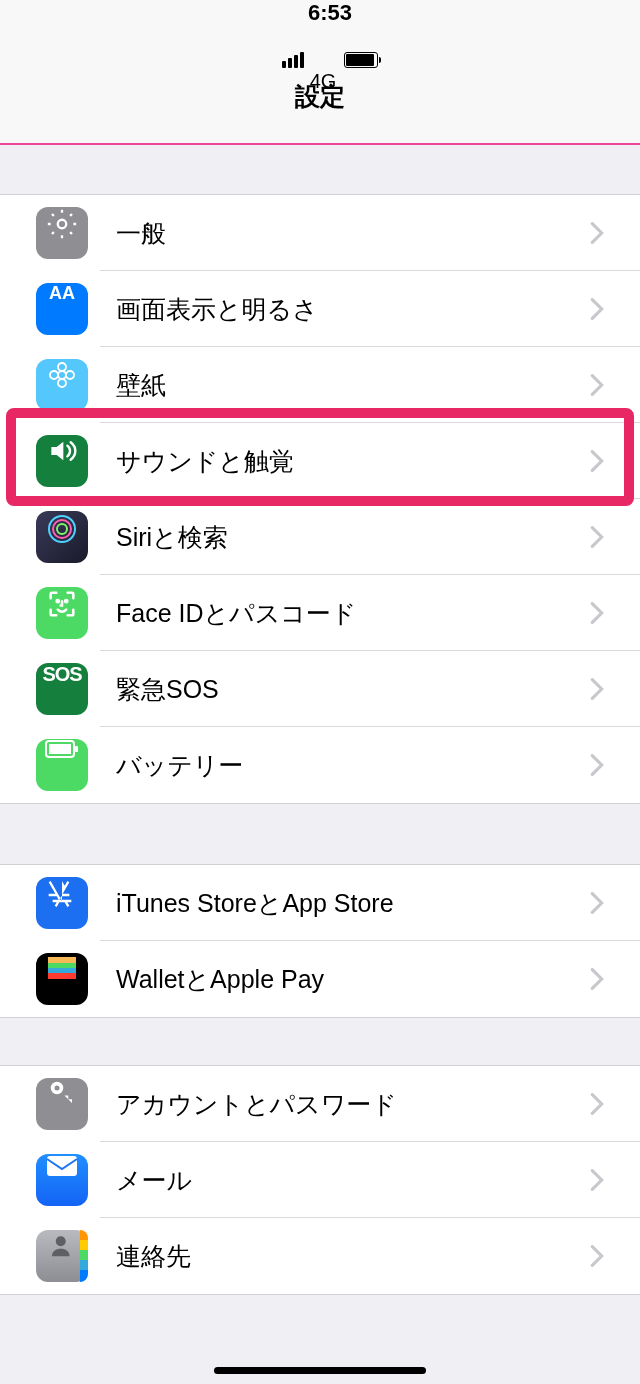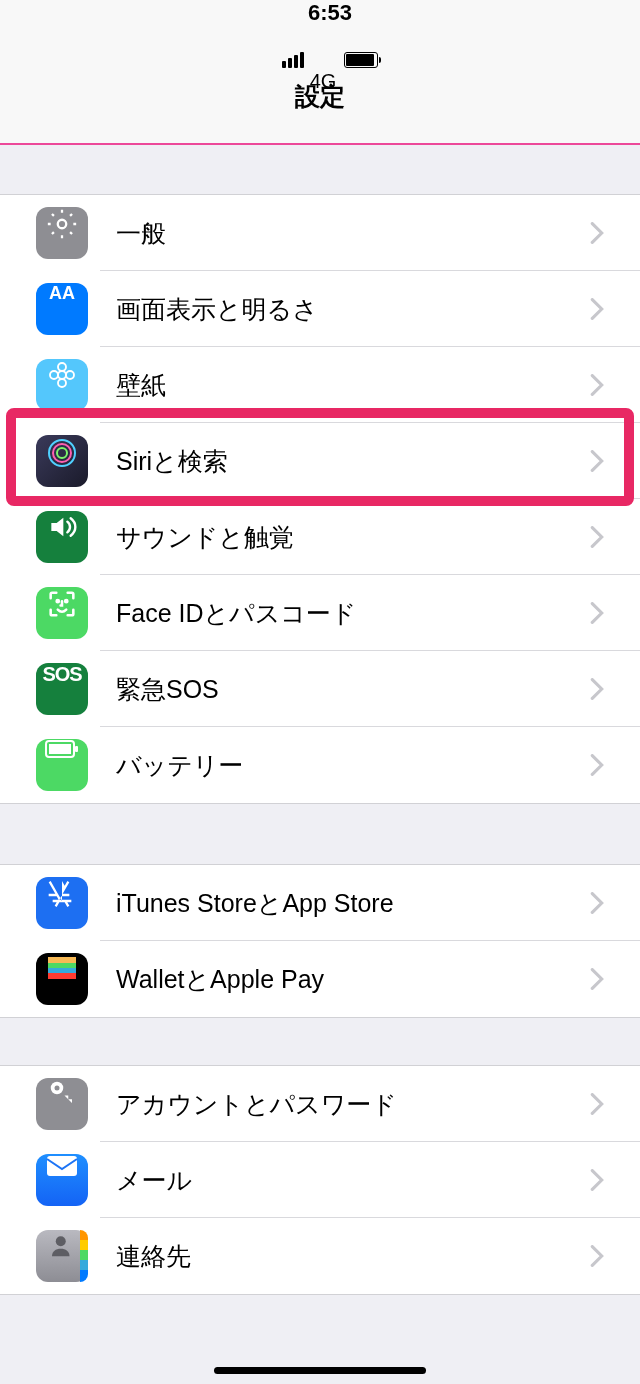--- a/index.html
+++ b/index.html
@@ -227,41 +227,41 @@
           <circle cx="18" cy="12" r="3"></circle>
         </svg>
     </div>
     <div class="label">壁紙</div>
     <svg class="chev" width="14" height="22" viewBox="0 0 8 14">
         <path d="M1 1l6 6-6 6" stroke="currentColor" stroke-width="2" fill="none" stroke-linecap="round"></path>
       </svg>
     <div class="sep"></div>
   </div>
   <div class="row">
+    <div class="icon bg-red">
+      <svg width="32" height="32" viewBox="0 0 24 24" fill="#fff">
+          <path d="M4 9v6h4l5 4V5L8 9H4z"></path>
+          <path d="M16 8c1.3 1 2 2.5 2 4s-.7 3-2 4M18.5 5.5C20.5 7 22 9.3 22 12s-1.5 5-3.5 6.5" stroke="#fff" stroke-width="1.8" fill="none" stroke-linecap="round"></path>
+        </svg>
+    </div>
+    <div class="label">サウンドと触覚</div>
+    <svg class="chev" width="14" height="22" viewBox="0 0 8 14">
+        <path d="M1 1l6 6-6 6" stroke="currentColor" stroke-width="2" fill="none" stroke-linecap="round"></path>
+      </svg>
+    <div class="sep"></div>
+  </div>
+  <div class="row">
     <div class="icon bg-siri">
       <svg width="36" height="36" viewBox="0 0 36 36">
           <circle cx="18" cy="18" r="13" fill="none" stroke="#4fd1ff" stroke-width="2"></circle>
           <circle cx="18" cy="18" r="9" fill="none" stroke="#ff5fb0" stroke-width="2"></circle>
           <circle cx="18" cy="18" r="5" fill="none" stroke="#7cf56a" stroke-width="2"></circle>
         </svg>
     </div>
     <div class="label">Siriと検索</div>
-    <svg class="chev" width="14" height="22" viewBox="0 0 8 14">
-        <path d="M1 1l6 6-6 6" stroke="currentColor" stroke-width="2" fill="none" stroke-linecap="round"></path>
-      </svg>
-    <div class="sep"></div>
-  </div>
-  <div class="row">
-    <div class="icon bg-red">
-      <svg width="32" height="32" viewBox="0 0 24 24" fill="#fff">
-          <path d="M4 9v6h4l5 4V5L8 9H4z"></path>
-          <path d="M16 8c1.3 1 2 2.5 2 4s-.7 3-2 4M18.5 5.5C20.5 7 22 9.3 22 12s-1.5 5-3.5 6.5" stroke="#fff" stroke-width="1.8" fill="none" stroke-linecap="round"></path>
-        </svg>
-    </div>
-    <div class="label">サウンドと触覚</div>
     <svg class="chev" width="14" height="22" viewBox="0 0 8 14">
         <path d="M1 1l6 6-6 6" stroke="currentColor" stroke-width="2" fill="none" stroke-linecap="round"></path>
       </svg>
     <div class="sep"></div>
   </div>
   <div class="row">
     <div class="icon bg-green">
       <svg width="34" height="34" viewBox="0 0 24 24" fill="none" stroke="#fff" stroke-width="1.8" stroke-linecap="round">
           <path d="M4 8V5a1 1 0 011-1h3M20 8V5a1 1 0 00-1-1h-3M4 16v3a1 1 0 001 1h3M20 16v3a1 1 0 01-1 1h-3"></path>
           <circle cx="9" cy="10" r="0.8" fill="#fff"></circle>

